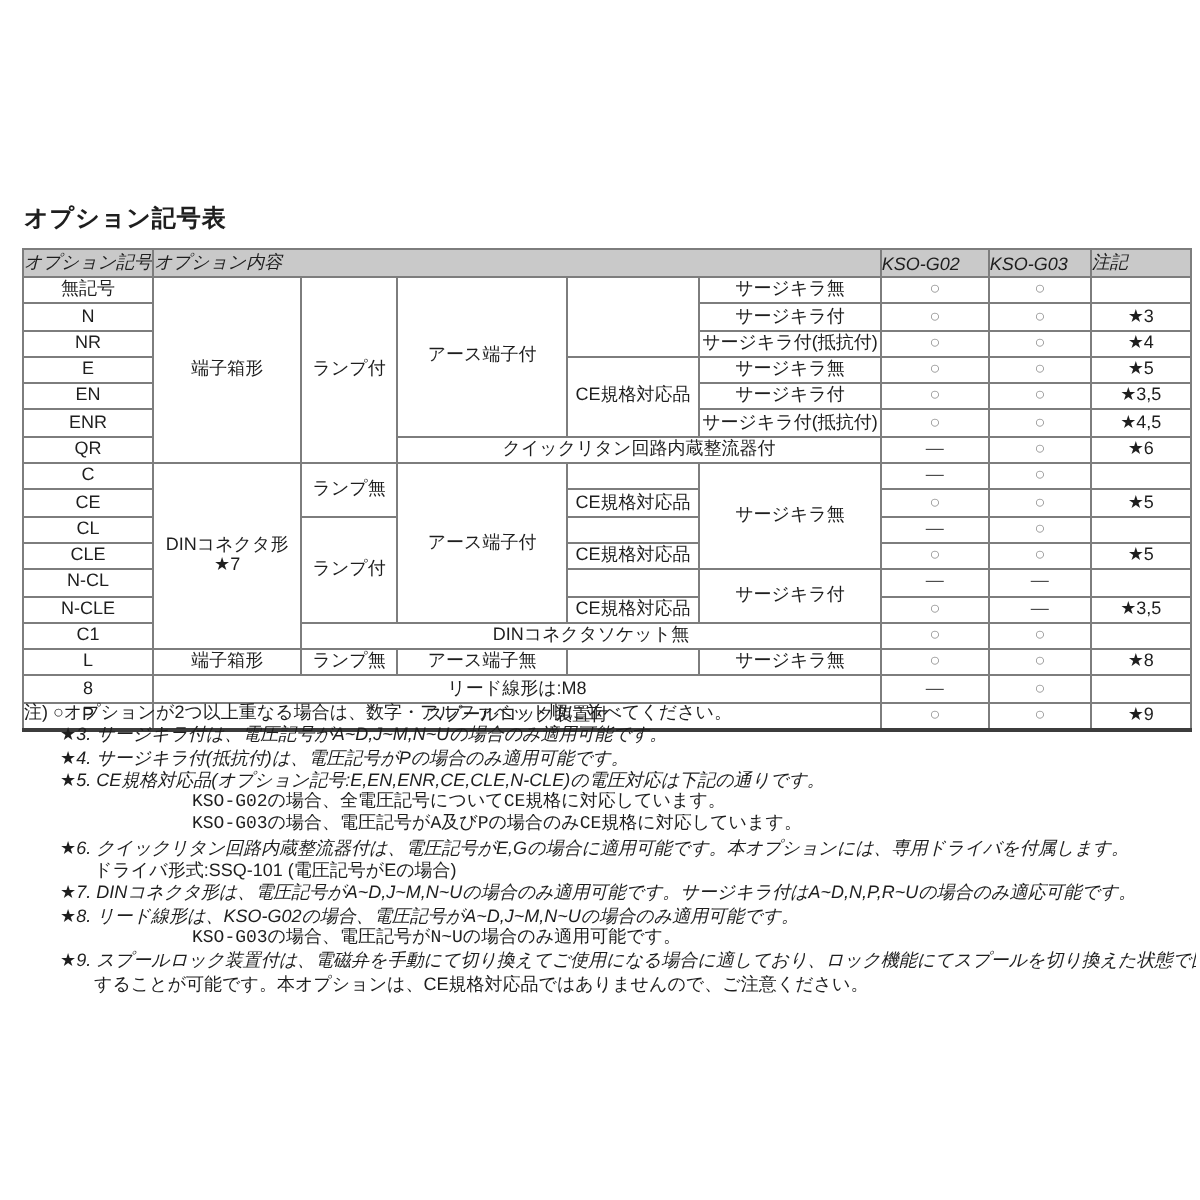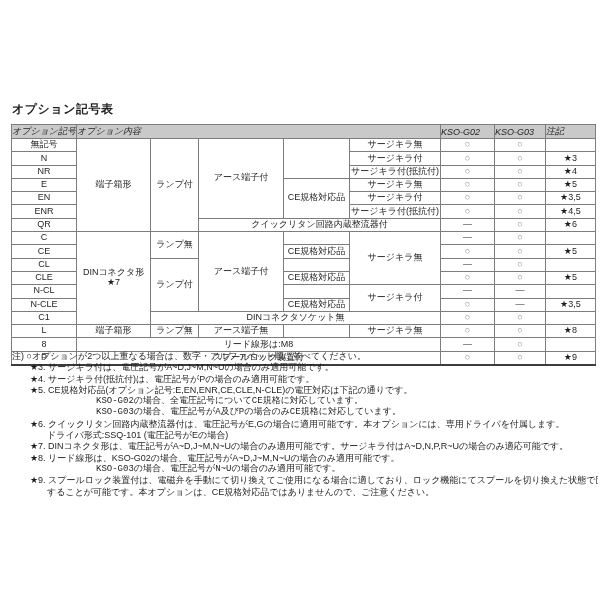--- a/index.html
+++ b/index.html
@@ -29,21 +29,21 @@
     border:1px solid var(--grid);font-size:9px;height:12.3px;padding:0 1px;
     text-align:center;white-space:nowrap;overflow:hidden;line-height:1.1;
   }
   td.optl{text-align:left;padding-left:5px;}
   td.mark{color:var(--circle);font-size:10px;line-height:1;}
   td.dash{color:var(--dash);font-size:9px;}
   td.note{text-align:right;padding-right:3px;font-size:8.5px;}
   .notes{position:absolute;left:12px;top:351px;width:586px;font-size:9px;}
   .nl{line-height:11.3px;white-space:nowrap;overflow:hidden;}
   .ind0{padding-left:0;}
-  .ind1{padding-left:18px;}
+  .ind1{padding-left:18px;font-style:italic;}
   .ind2{padding-left:35px;}
   .ind3{padding-left:84px;font-family:Liberation Mono, monospace;}
 </style>
 </head>
 <body>
 
 <div class="page">
 
   <div class="title">オプション記号表</div>
 

